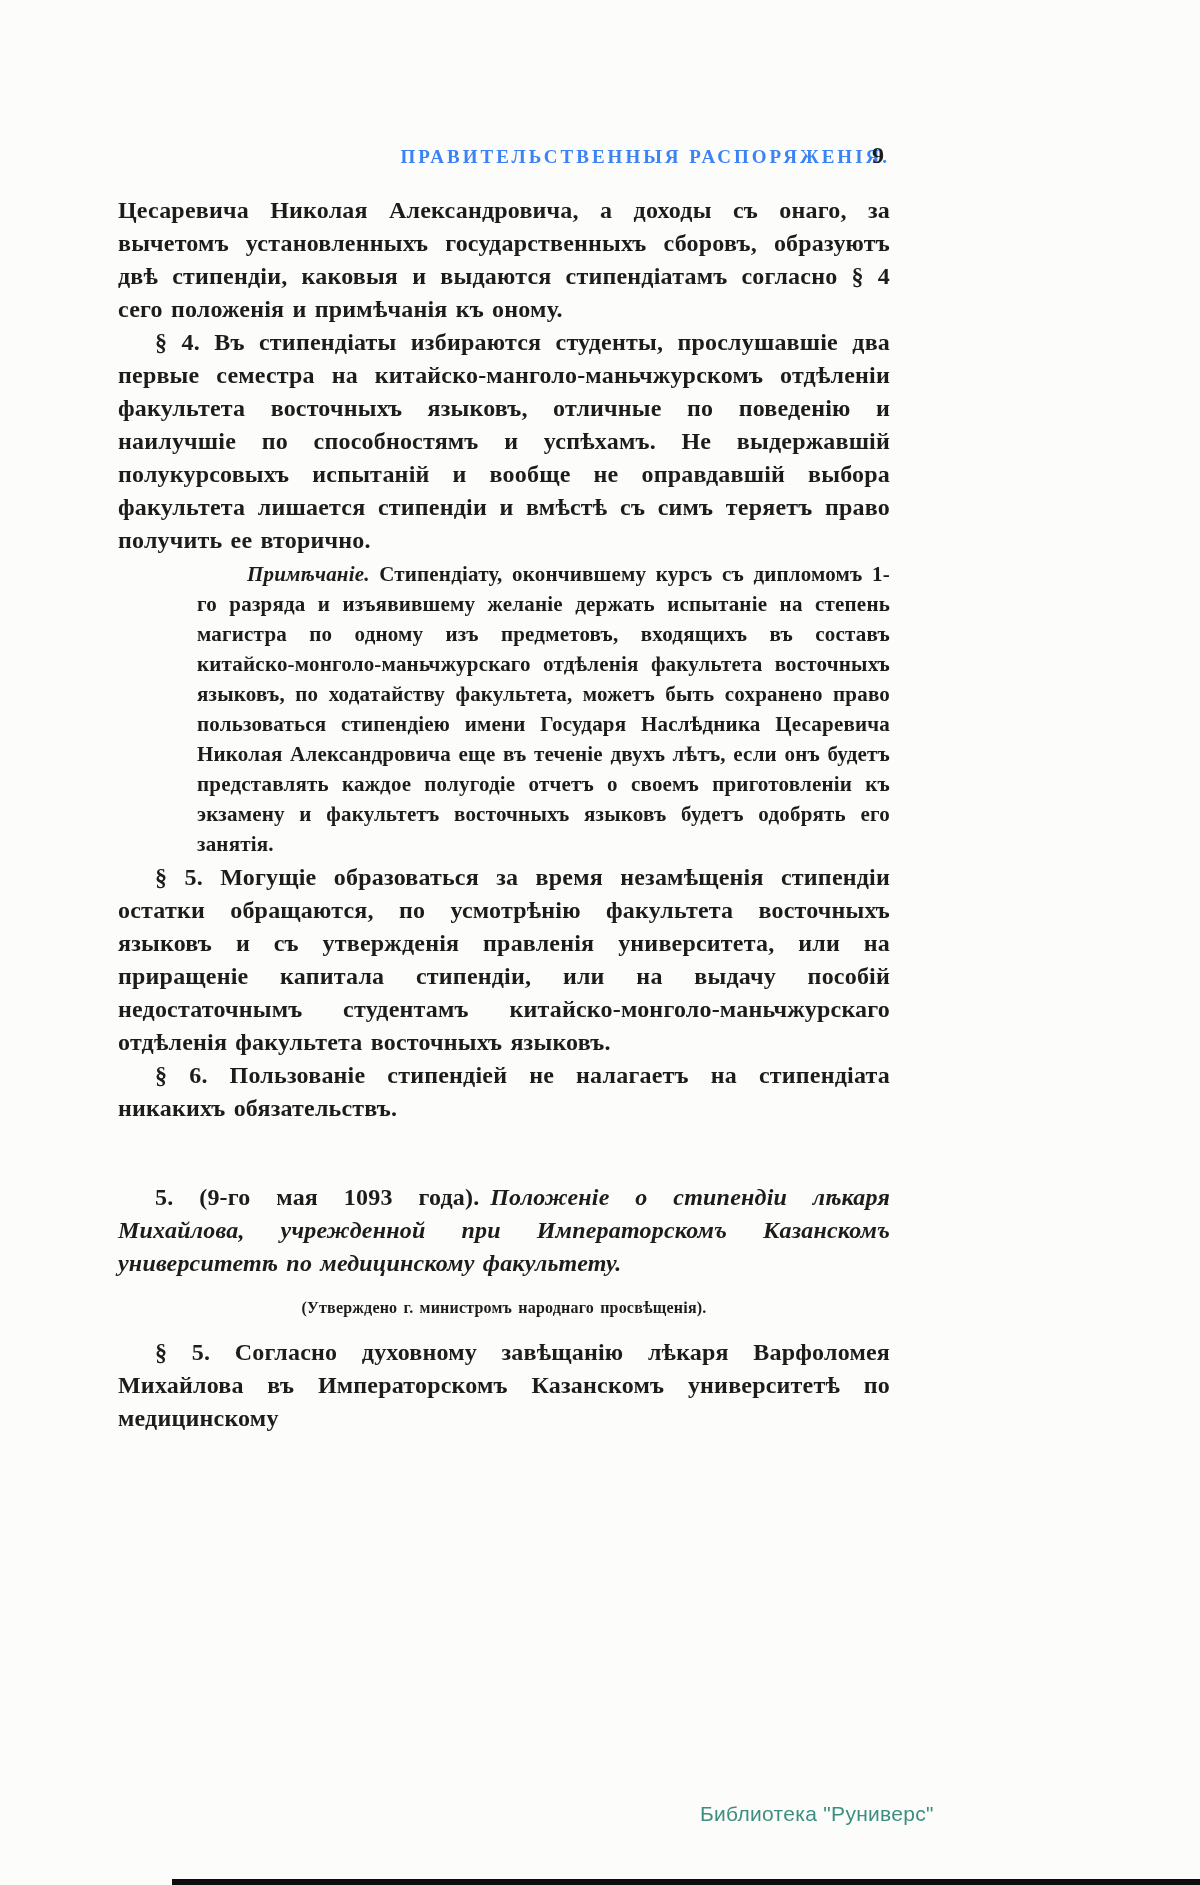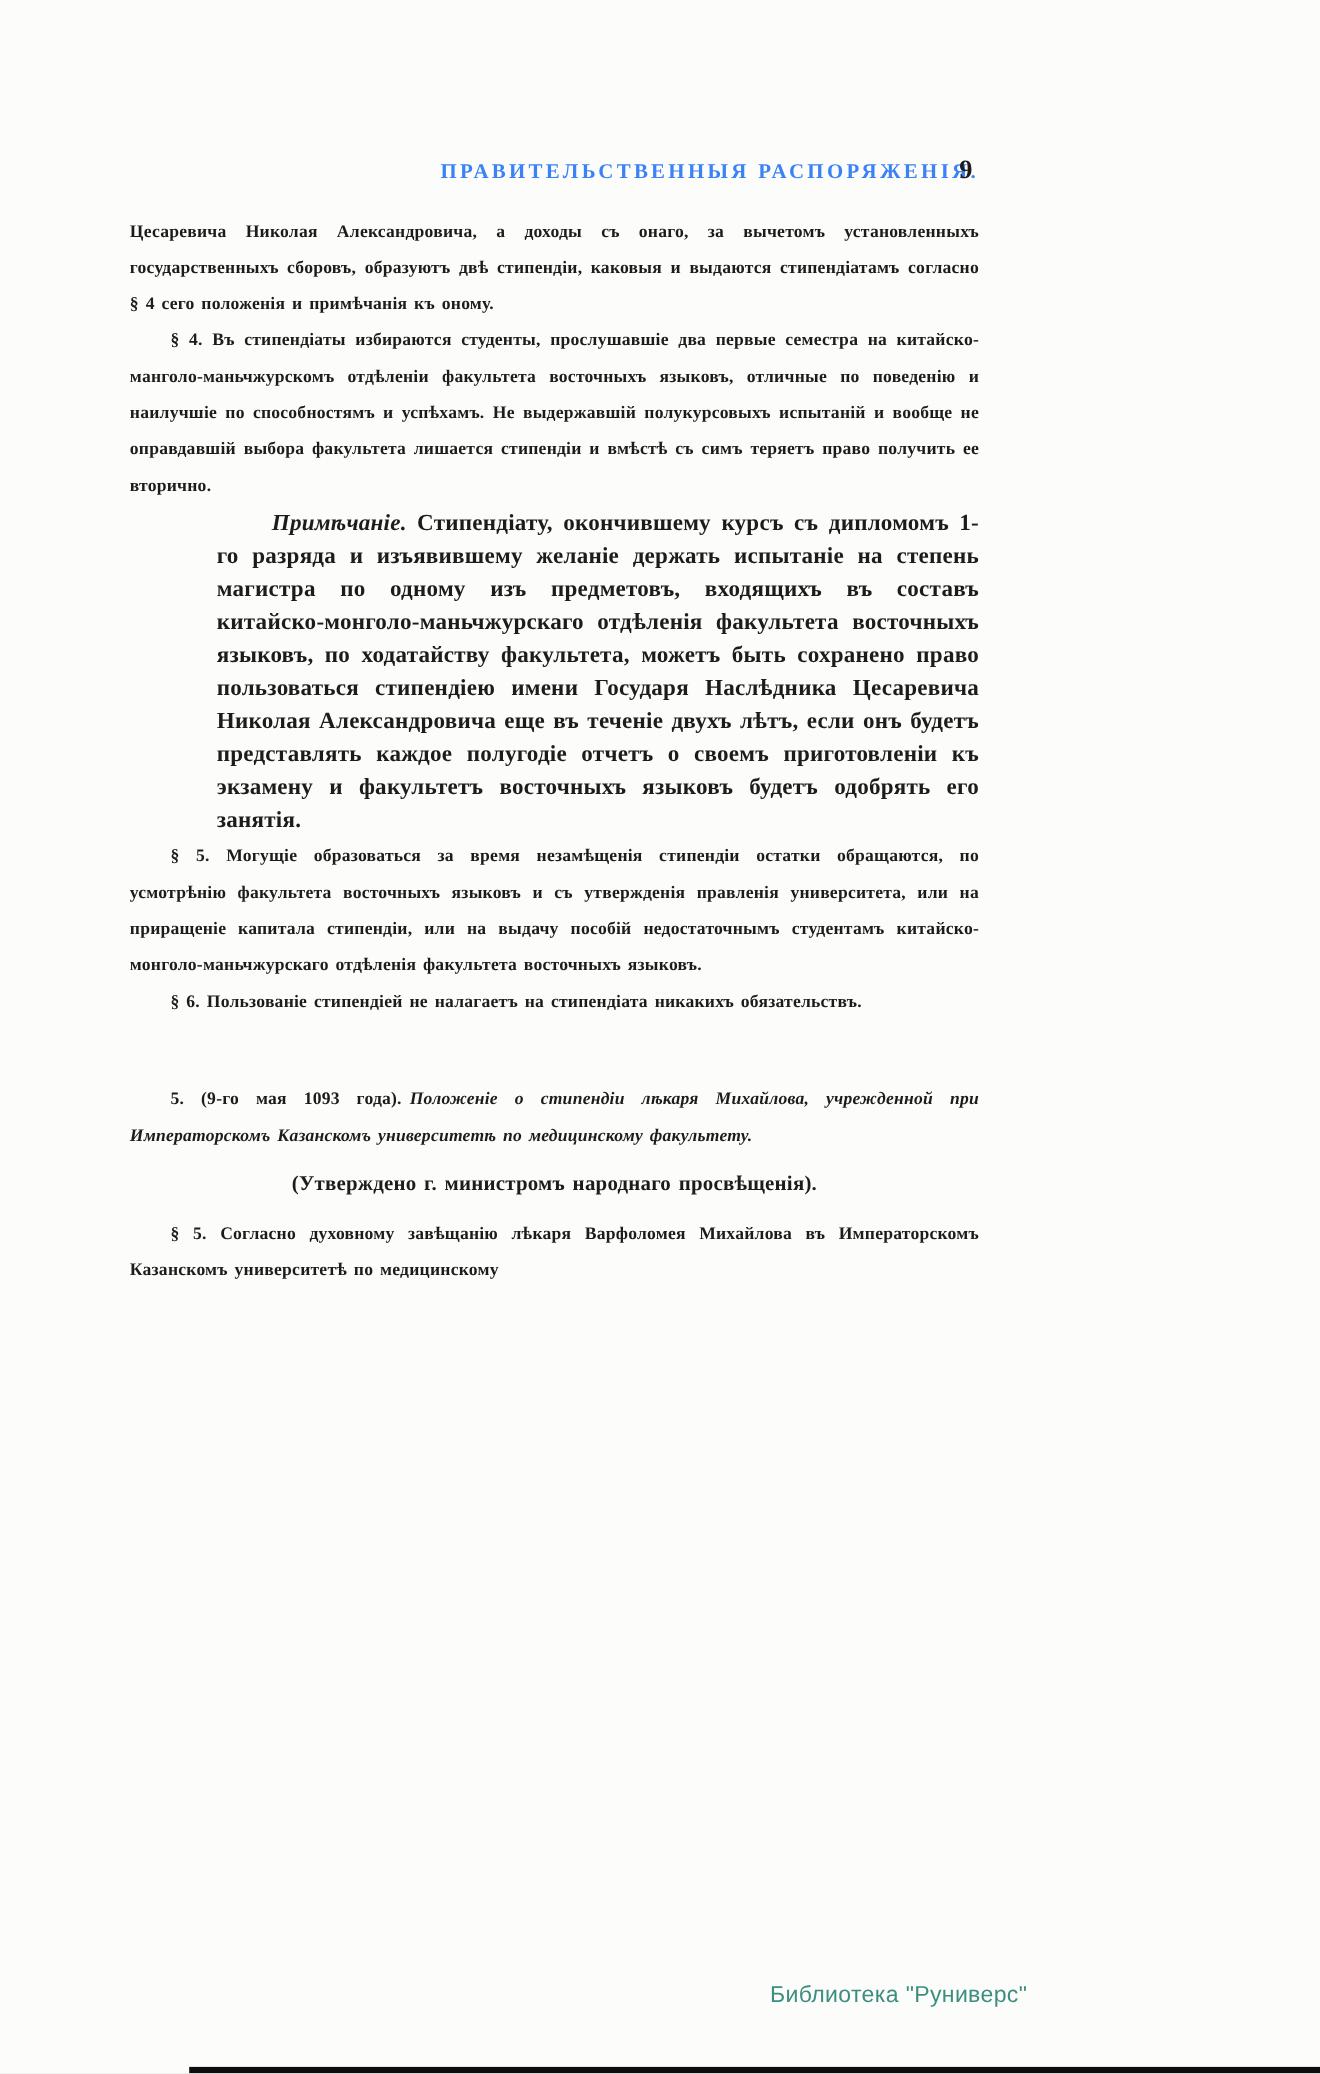--- a/index.html
+++ b/index.html
@@ -39,21 +39,21 @@
   }
   .text-block {
     position: absolute;
     top: 194px;
     left: 118px;
     width: 772px;
     text-align: justify;
   }
   .para {
     margin: 0;
-    font-size: 16px;
+    font-size: 24px;
     line-height: 33px;
     font-weight: bold;
     word-spacing: 2px;
     letter-spacing: 0.2px;
   }
   .para.indent { text-indent: 37px; }
   .para.no-indent { text-indent: 0; }
   .note {
     margin-left: 79px;
     font-size: 21px;
@@ -68,21 +68,21 @@
   .item-heading {
     margin-top: 56px;
     text-indent: 37px;
   }
   .item-title-italic { font-style: italic; }
   .item-prefix { font-style: normal; margin-right: 0.45em; }
   .approval-line {
     margin-top: 14px;
     text-align: center;
     text-indent: 0;
-    font-size: 19px;
+    font-size: 16px;
     line-height: 28px;
   }
   .last-para { margin-top: 14px; }
   .watermark {
     position: absolute;
     top: 1802px;
     left: 700px;
     font-family: "Liberation Sans", "DejaVu Sans", sans-serif;
     font-size: 21px;
     color: #3d8e80;

